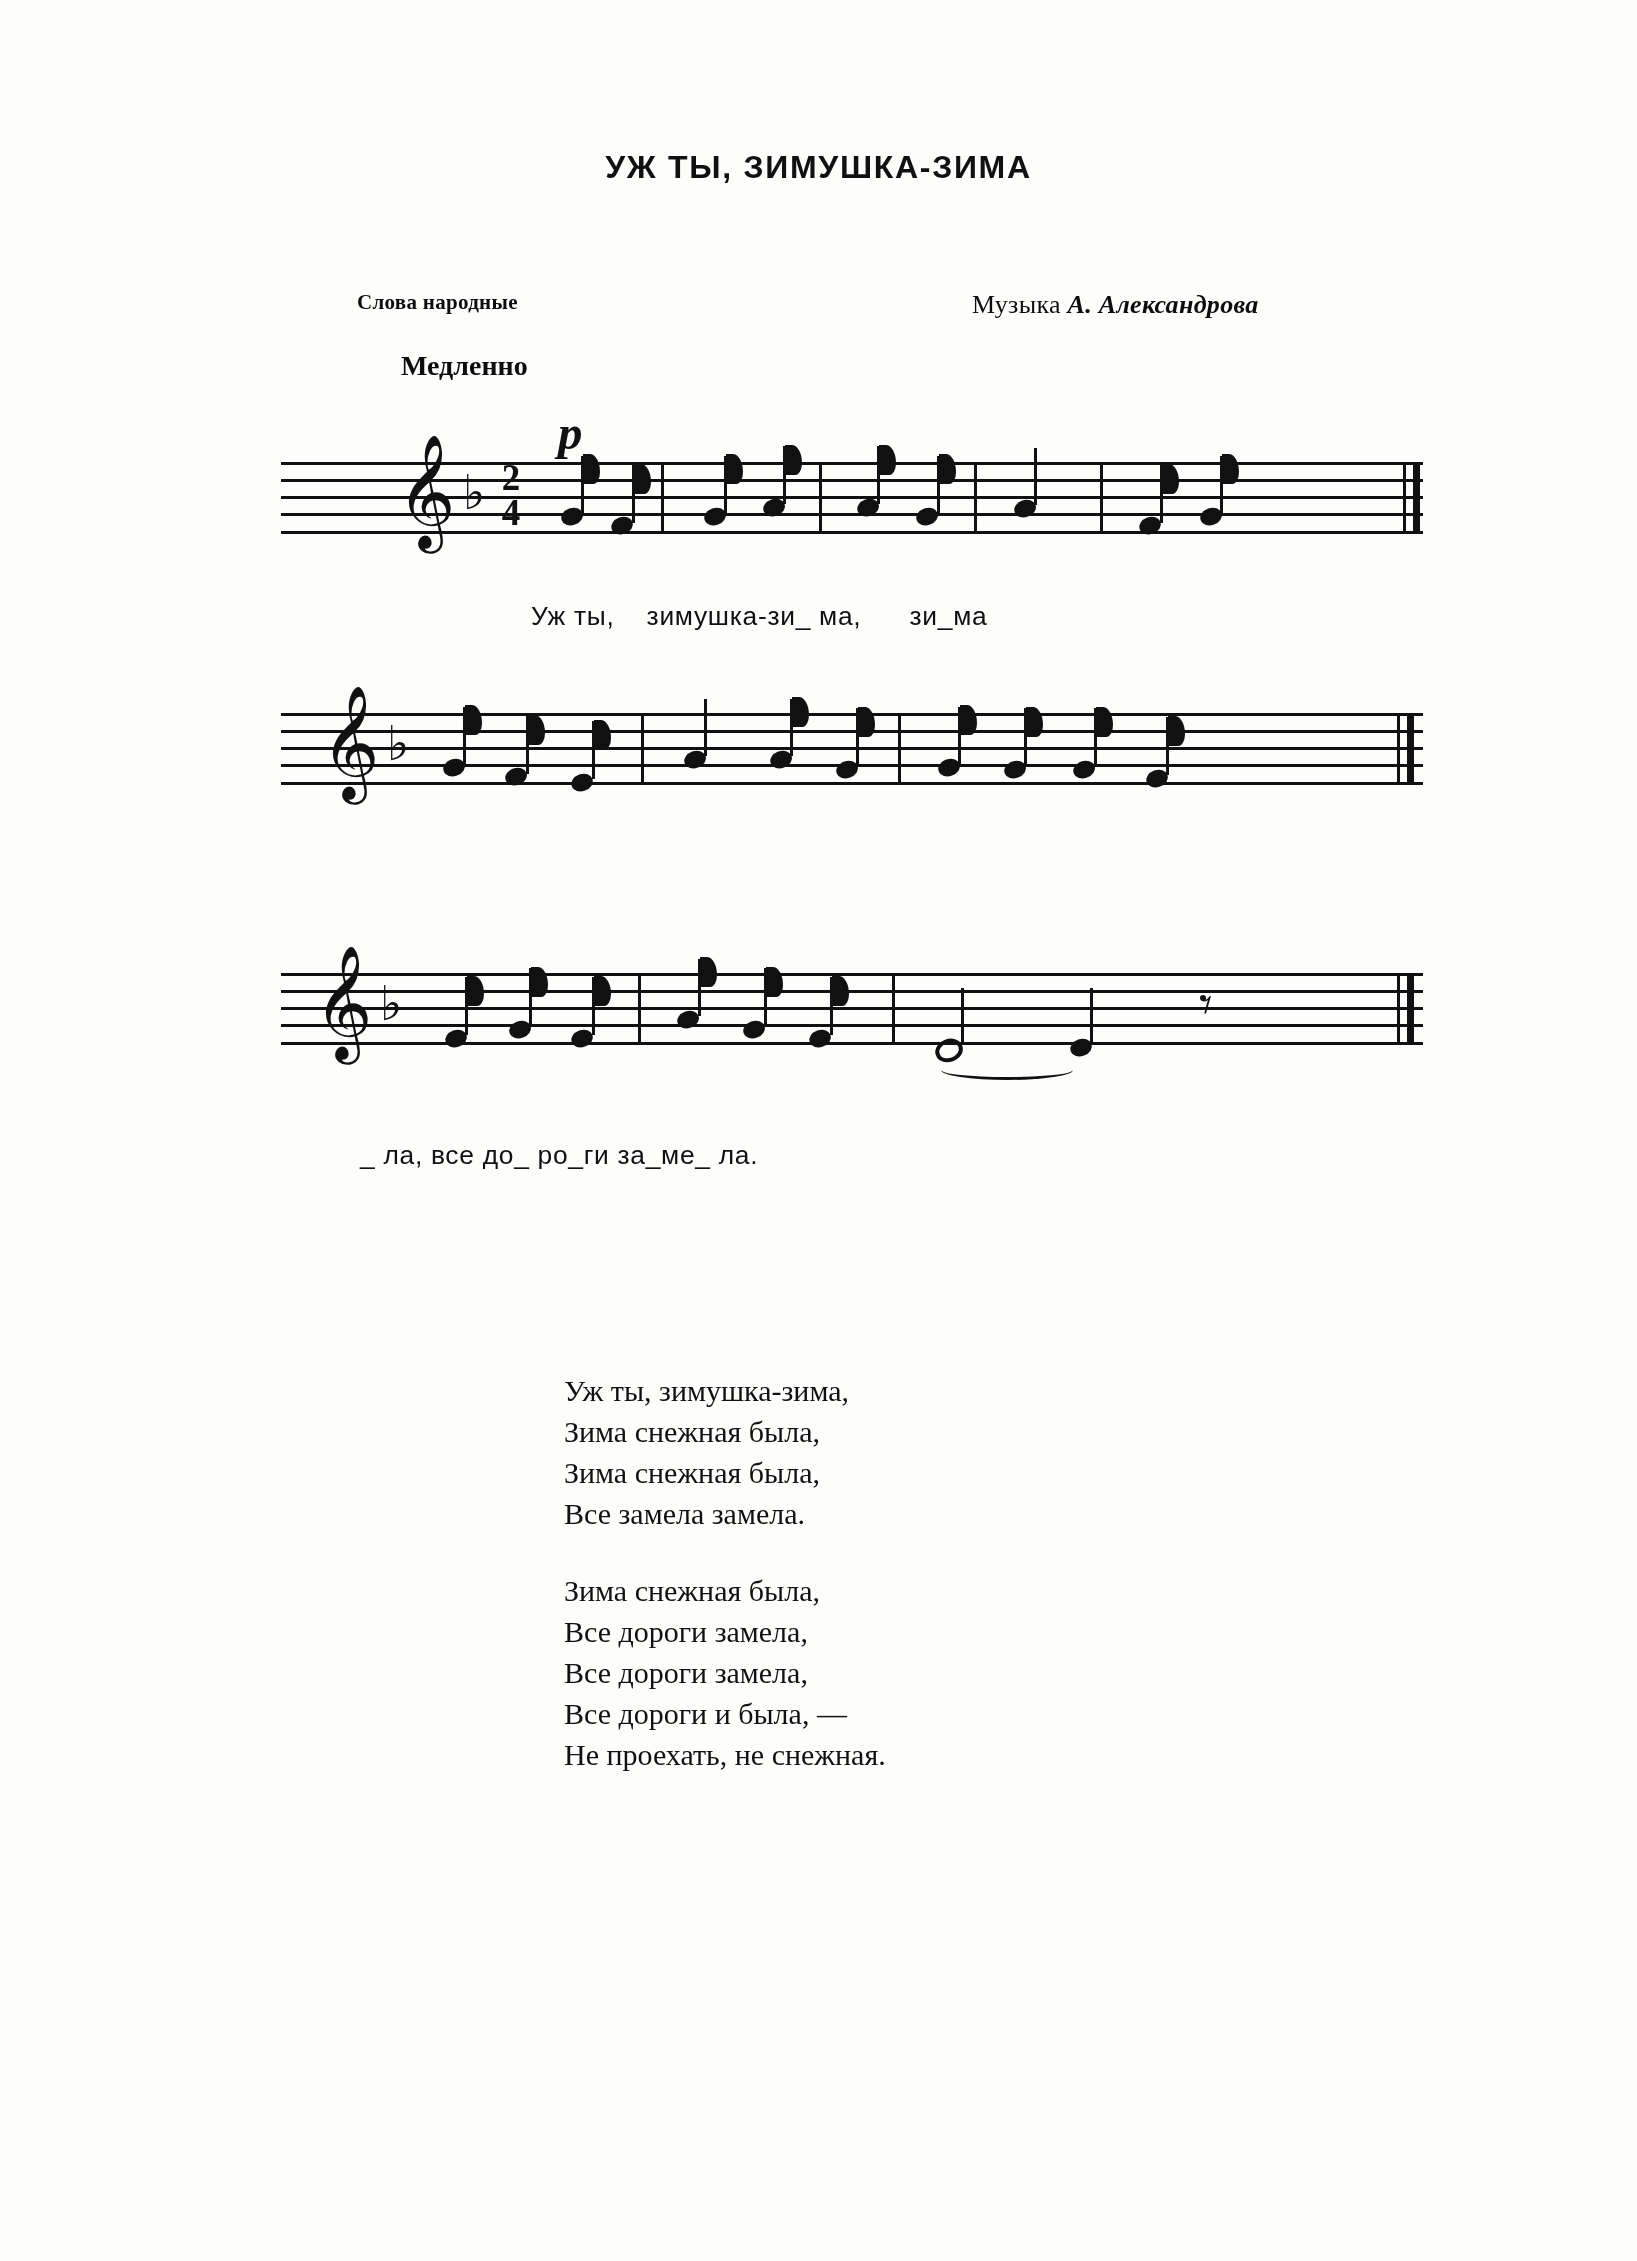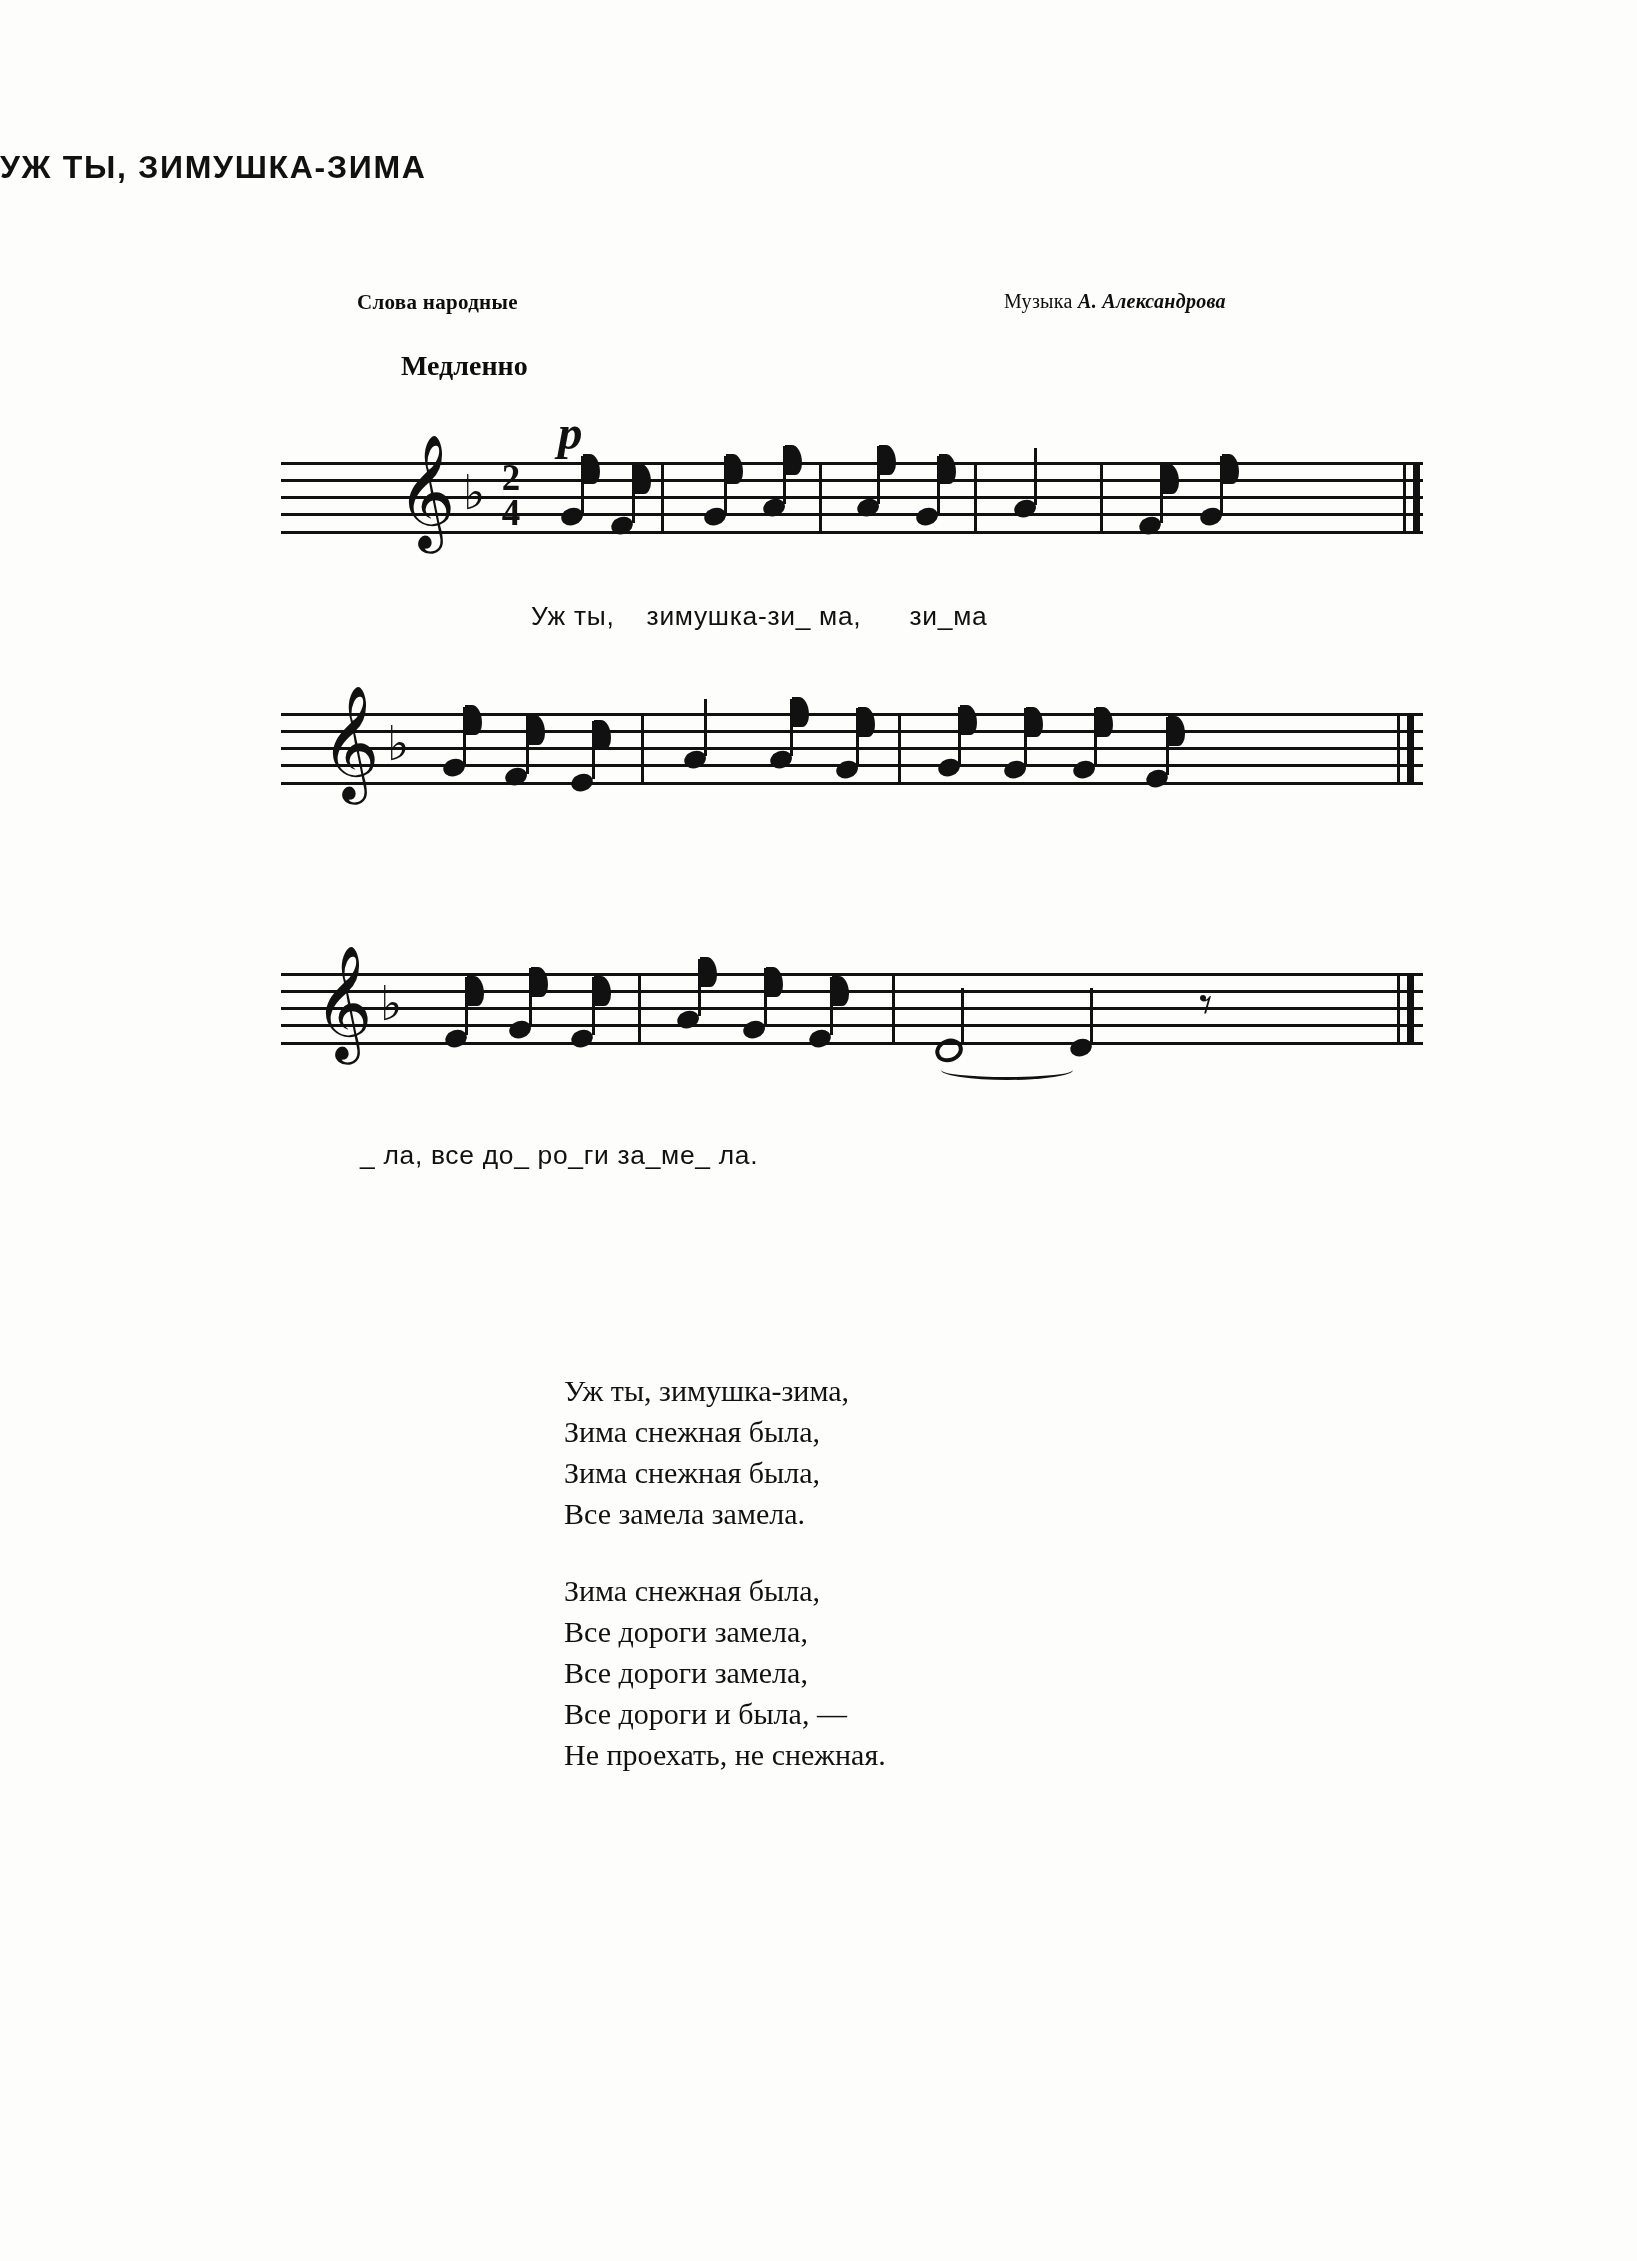--- a/index.html
+++ b/index.html
@@ -20,44 +20,44 @@
     inset: 0;
     background: #fdfdfb;
   }
 
   
   .title {
     position: absolute;
     top: 149px;
     left: 0;
     width: 1637px;
-    text-align: left;
+    text-align: center;
     font-family: "Liberation Sans", sans-serif;
     font-weight: bold;
     font-size: 32px;
     letter-spacing: 1.7px;
     color: #111;
   }
 
   
   .credit-left {
     position: absolute;
     top: 290px;
     left: 357px;
     font-family: "Liberation Serif", serif;
     font-weight: bold;
     font-size: 21px;
     letter-spacing: 0.3px;
   }
   .credit-right {
     position: absolute;
     top: 290px;
-    left: 1004px;
-    font-family: "Liberation Serif", serif;
-    font-size: 20px;
+    left: 972px;
+    font-family: "Liberation Serif", serif;
+    font-size: 26px;
     letter-spacing: 0.3px;
   }
   .credit-right i {
     font-style: italic;
     font-weight: bold;
   }
   .credit-right .pre {
     font-weight: normal;
   }
 

